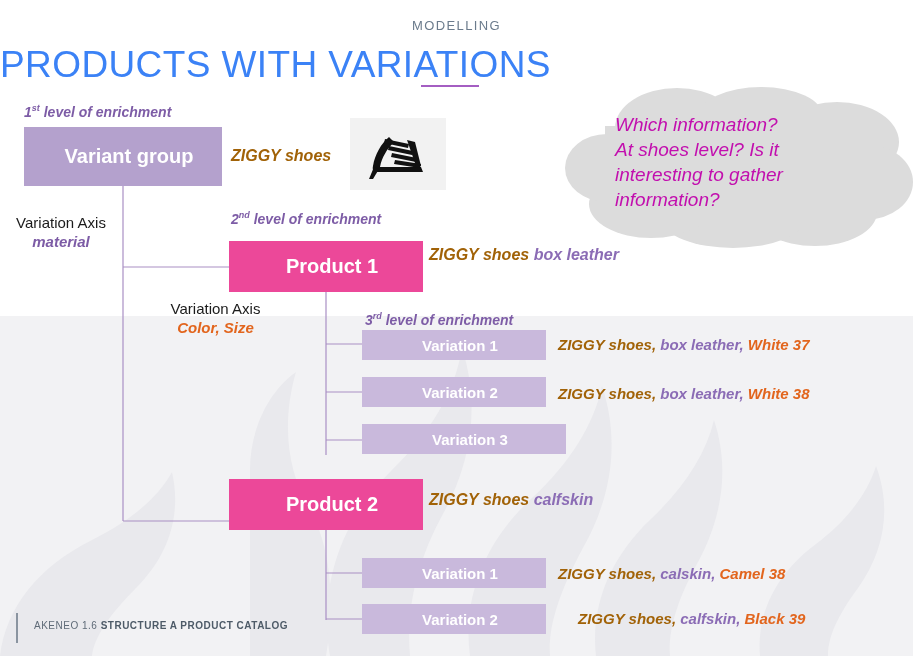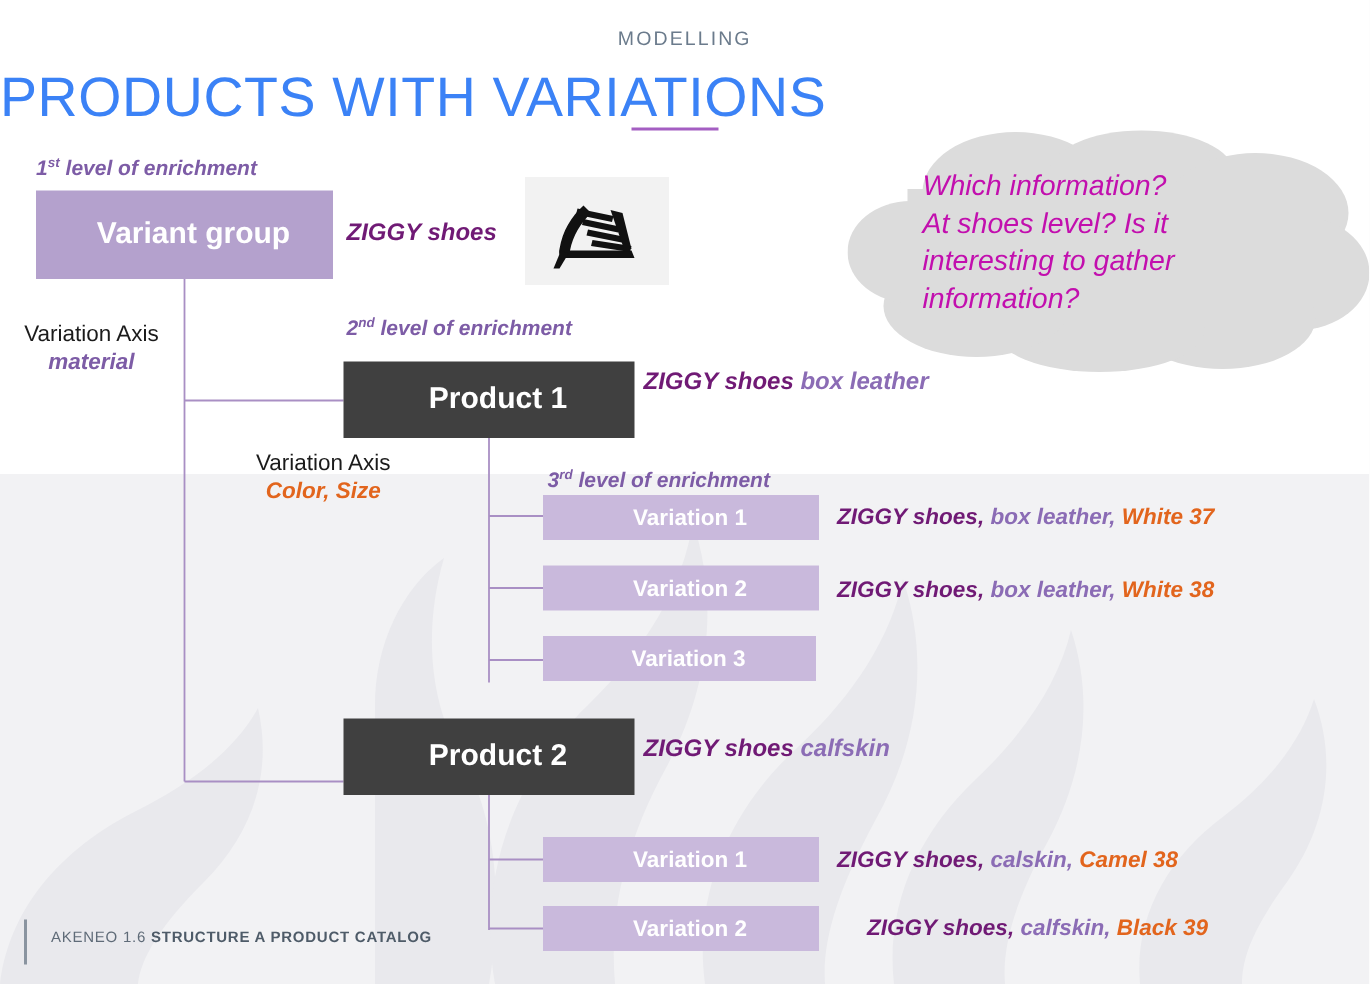--- a/index.html
+++ b/index.html
@@ -78,21 +78,21 @@
     z-index: 4;
     box-sizing: border-box;
     padding-left: 12px;
   }
   .box-vg {
     background: #b4a1cd;
     font-size: 20px;
     font-weight: bold;
   }
   .box-prod {
-    background: #404040;
+    background: #ec4899;
     font-size: 20px;
     font-weight: bold;
   }
   .box-var {
     background: #c9b9dc;
     font-size: 15px;
     font-weight: bold;
   }
 
   
@@ -130,21 +130,21 @@
   .axis-val.orange { color: #e2651d; }
 
   
   .sku {
     position: absolute;
     z-index: 5;
     white-space: nowrap;
     font-style: italic;
     font-weight: bold;
   }
-  .sku .base   { color: #701a75; text-align: right; }
+  .sku .base   { color: #a16207; text-align: right; }
   .sku .mat    { color: #8b6cb5; }
   .sku .colr   { color: #e2651d; }
   .sku-lg { font-size: 16px; }
   .sku-md { font-size: 15px; }
 
   
   .shoe-card {
     position: absolute;
     left: 350px; top: 118px;
     width: 96px; height: 72px;
@@ -298,21 +298,21 @@
     <span class="base">ZIGGY shoes, </span><span class="mat">box leather, </span><span class="colr">White 37</span>
   </div>
 
   <div class="box box-var" style="left:362px; top:377px; width:184px; height:30px;">
     <span>Variation 2</span>
   </div>
   <div class="sku sku-md" style="left:558px; top:385px;">
     <span class="base">ZIGGY shoes, </span><span class="mat">box leather, </span><span class="colr">White 38</span>
   </div>
 
-  <div class="box box-var" style="left:362px; top:424px; width:182px; height:30px;">
+  <div class="box box-var" style="left:362px; top:424px; width:204px; height:30px;">
     <span>Variation 3</span>
   </div>
 
   <div class="box box-prod" style="left:229px; top:479px; width:194px; height:51px;">
     <span>Product 2</span>
   </div>
   <div class="sku sku-lg" style="left:429px; top:491px;">
     <span class="base">ZIGGY shoes </span><span class="mat">calfskin</span>
   </div>
 

